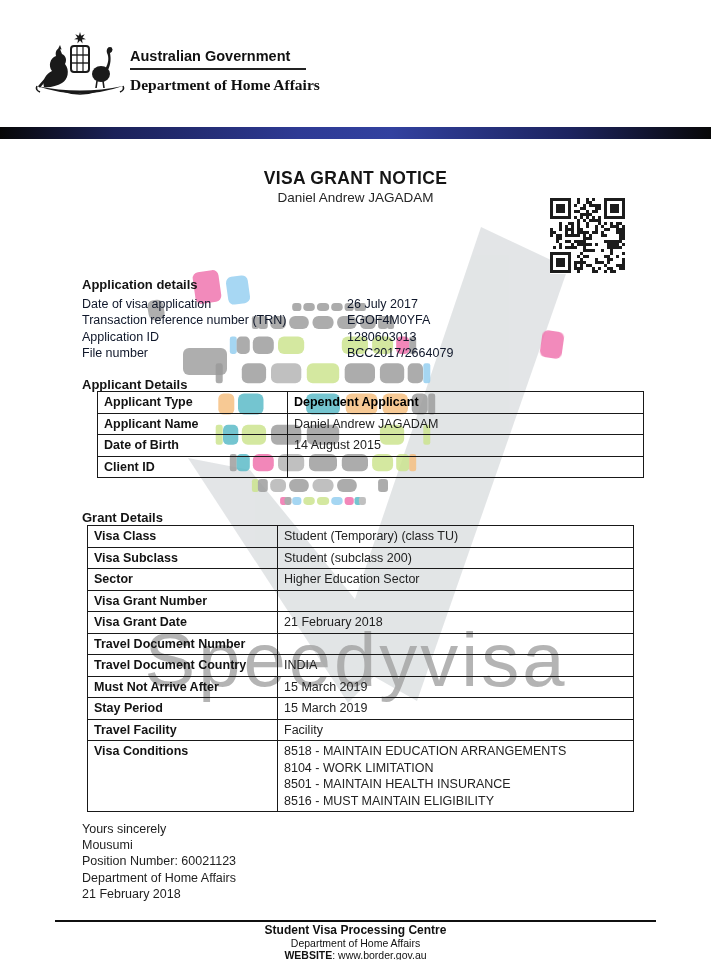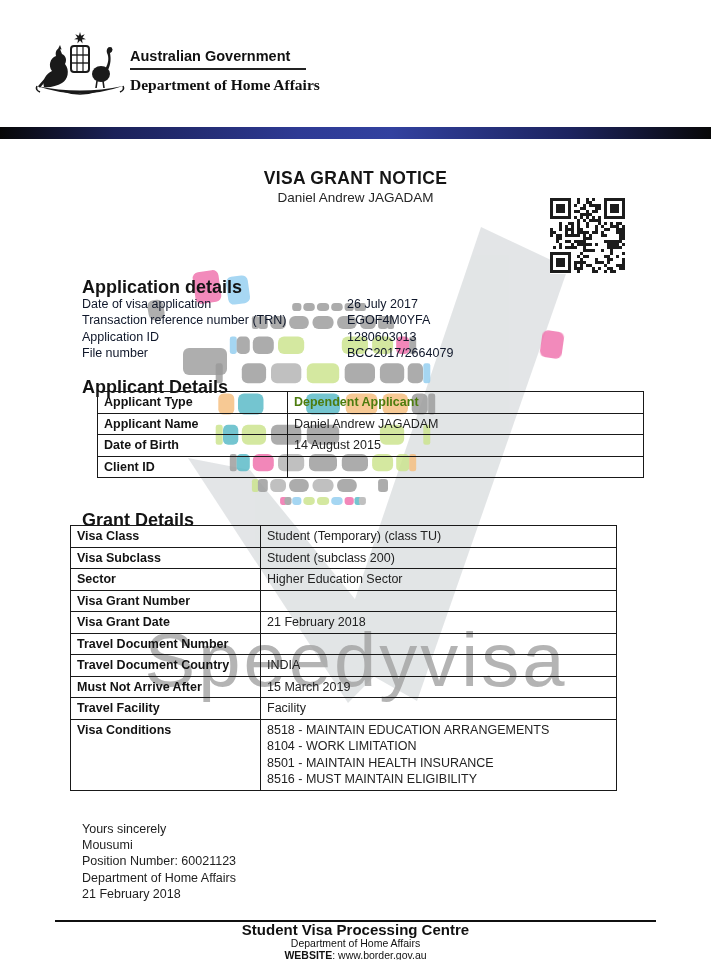--- a/index.html
+++ b/index.html
@@ -28,46 +28,46 @@
   }
 
   
   .doc-title { left:0; top:168px; width:711px; text-align:center; font-size:17.5px; font-weight:bold; letter-spacing:.3px; color:#151515; }
   .doc-subtitle { left:0; top:190px; width:711px; text-align:center; font-size:13.5px; color:#262626; }
 
   
   .qr { left:550px; top:198px; width:76px; height:76px; }
 
   
-  .sec-heading { font-size:18px; font-weight:bold; color:#141414; }
+  .sec-heading { font-size:13px; font-weight:bold; color:#141414; }
   #app-heading { left:82px; top:277px; }
   #app-rows { left:82px; top:296px; width:520px; }
   .kv-row { display:flex; height:16.3px; line-height:16.3px; font-size:12.5px; color:#0f172a; }
   .kv-label { width:265px; flex:0 0 265px; }
   .kv-value { flex:1; }
 
   
   #applicant-heading { left:82px; top:377px; }
   #applicant-table { left:97px; top:391px; }
   #grant-heading { left:82px; top:510px; }
-  #grant-table { left:70px; top:525px; }
+  #grant-table { left:87px; top:525px; }
   table { border-collapse:collapse; width:547px; table-layout:fixed; background:transparent; }
   td { border:1.5px solid #191919; font-size:12.5px; line-height:16.5px; padding:2px 6px; vertical-align:top; color:#222; }
   td.cell-label { width:190px; font-weight:bold; color:#131313; }
-  td.cell-value.bold { font-weight:bold; color:#4d7c0f; }
+  td.cell-value.bold { font-weight:bold; color:#000000; }
   .cond-line { line-height:16.5px; }
 
   
   #signature { left:82px; top:821px; }
   #signature div { font-size:12.5px; line-height:16.2px; color:#1e1e1e; }
 
   
   .footer-line { left:55px; top:920px; width:601px; height:2px; background:#101010; }
   .footer-text { left:0; top:924px; width:711px; text-align:center; color:#111; }
-  .footer-text .f1 { font-size:15px; font-weight:bold; line-height:12.5px; }
+  .footer-text .f1 { font-size:12px; font-weight:bold; line-height:12.5px; }
   .footer-text .f2 { font-size:10.5px; line-height:12px; }
   .footer-text .f3 { font-size:10.5px; line-height:12px; }
   .footer-text .f3 b { font-weight:bold; }
 </style>
 </head>
 <body>
 
 <div id="watermark">
   <svg width="711" height="960" viewBox="0 0 711 960">
     <g opacity="0.55">
@@ -566,20 +566,24 @@
         </tr>
         <tr>
           <td class="cell-label">Travel Document Country</td>
           <td class="cell-value">INDIA</td>
         </tr>
         <tr>
           <td class="cell-label">Must Not Arrive After</td>
           <td class="cell-value">15 March 2019</td>
         </tr>
         <tr>
+          <td class="cell-label">Stay Period</td>
+          <td class="cell-value">15 March 2019</td>
+        </tr>
+        <tr>
           <td class="cell-label">Travel Facility</td>
           <td class="cell-value">Facility</td>
         </tr>
         <tr>
           <td class="cell-label">Visa Conditions</td>
           <td class="cell-value">
             <div class="cond-line">8518 - MAINTAIN EDUCATION ARRANGEMENTS</div>
             <div class="cond-line">8104 - WORK LIMITATION</div>
             <div class="cond-line">8501 - MAINTAIN HEALTH INSURANCE</div>
             <div class="cond-line">8516 - MUST MAINTAIN ELIGIBILITY</div>

